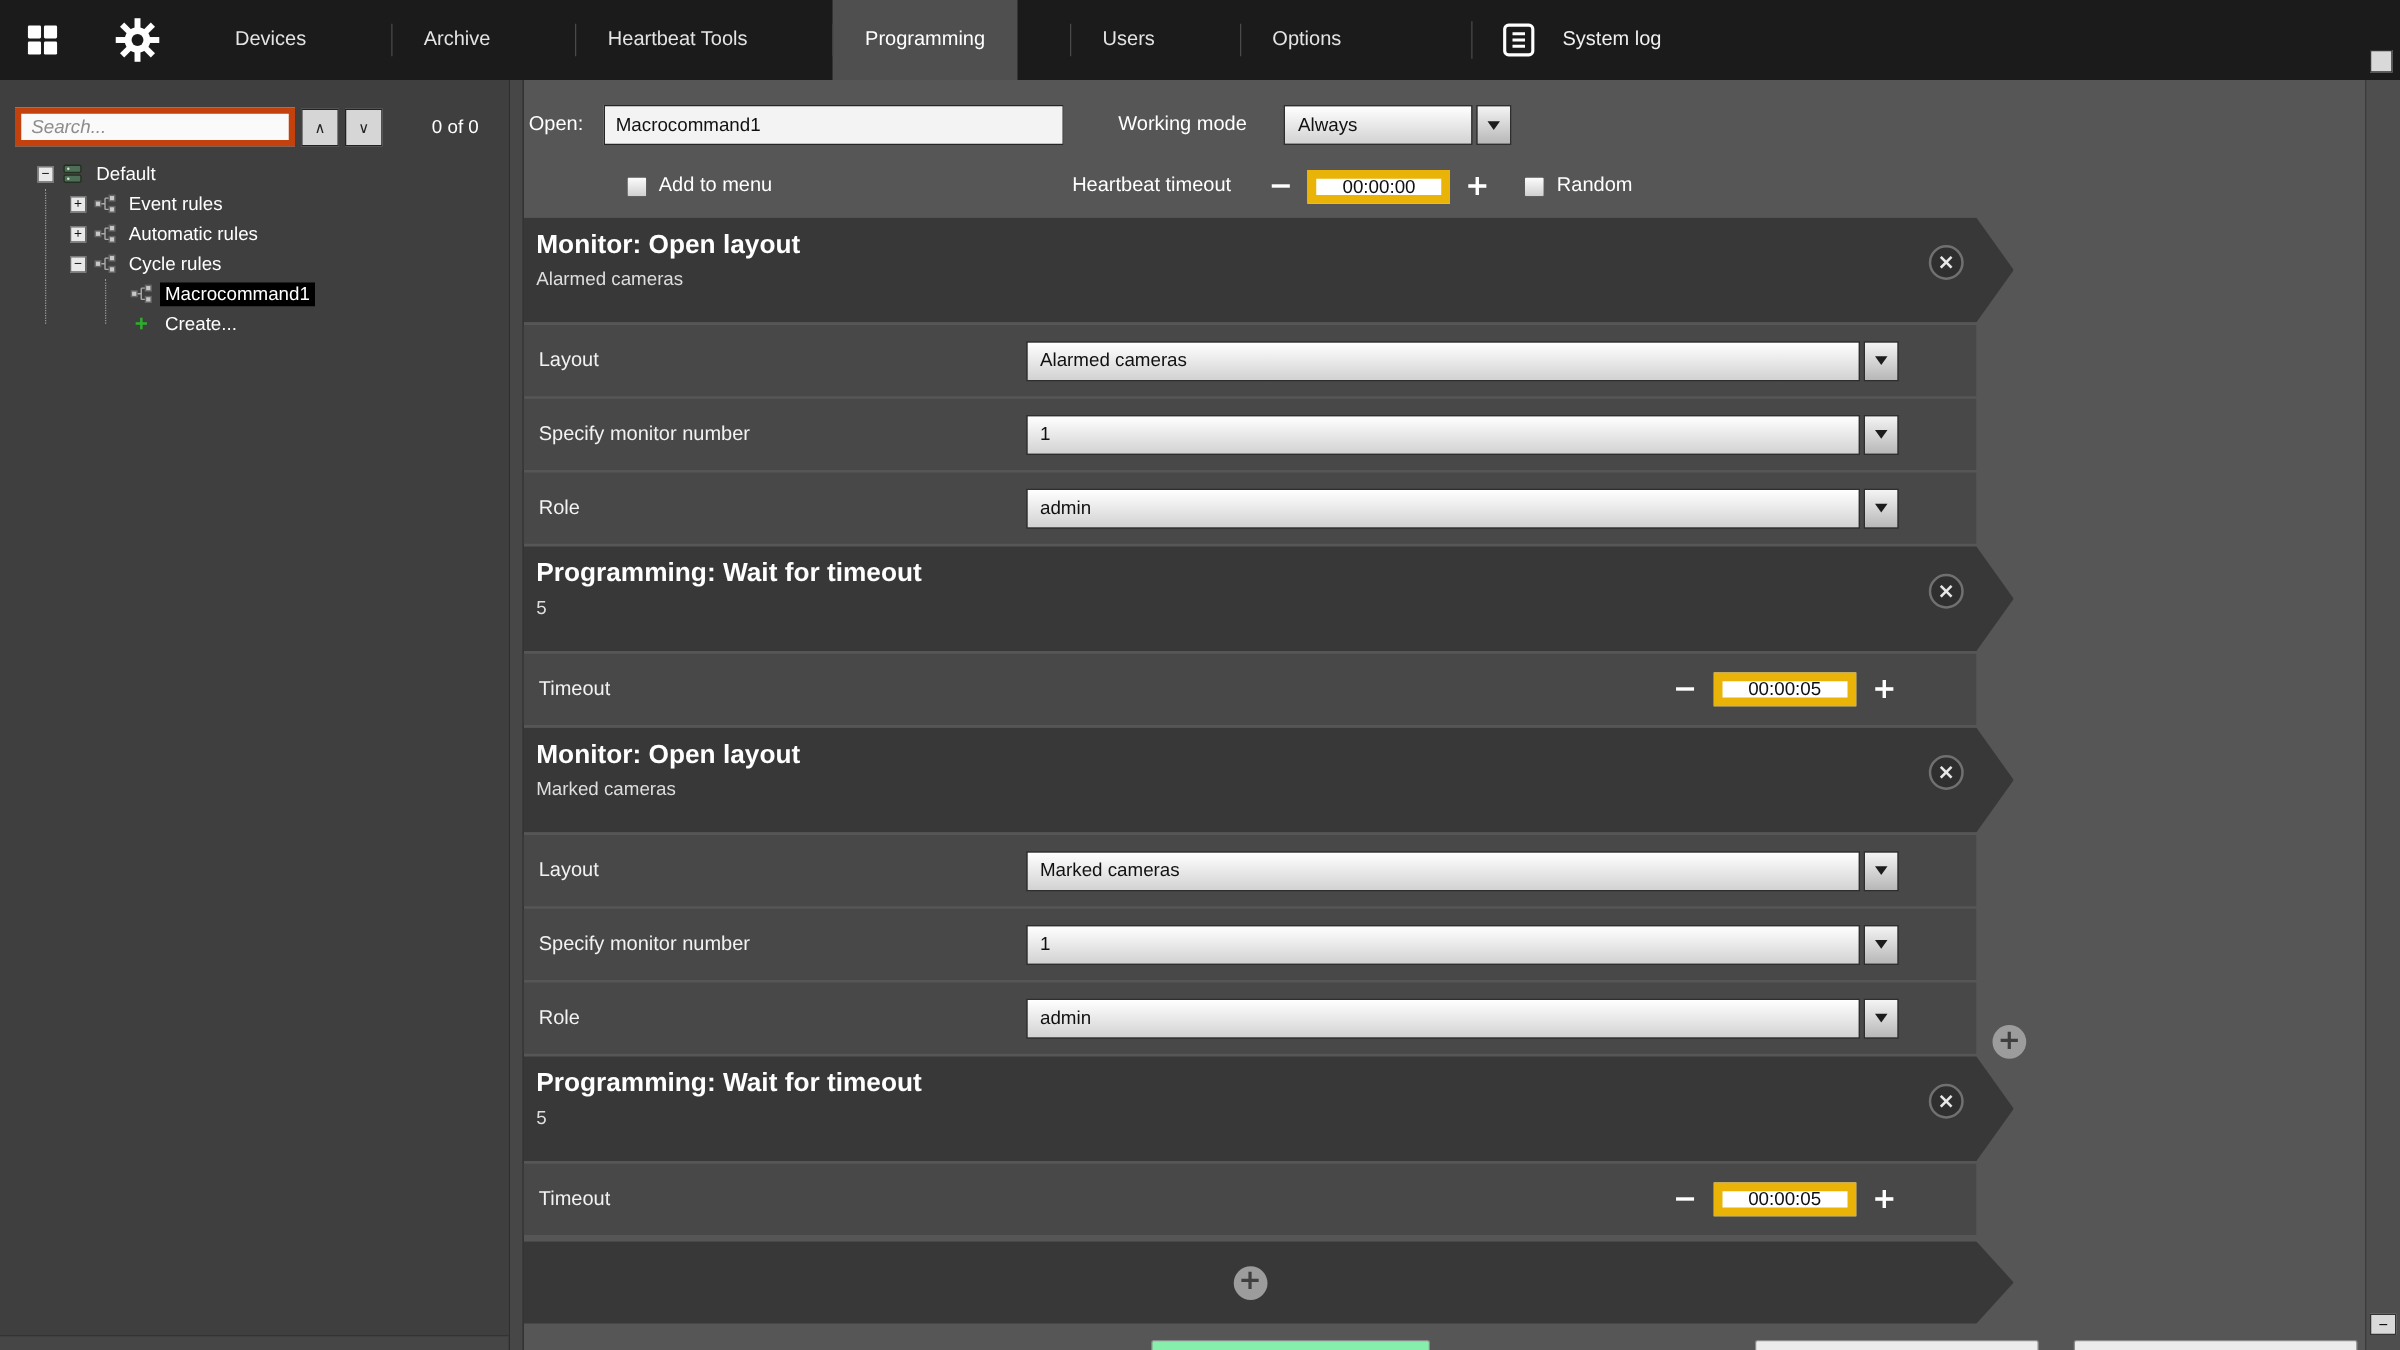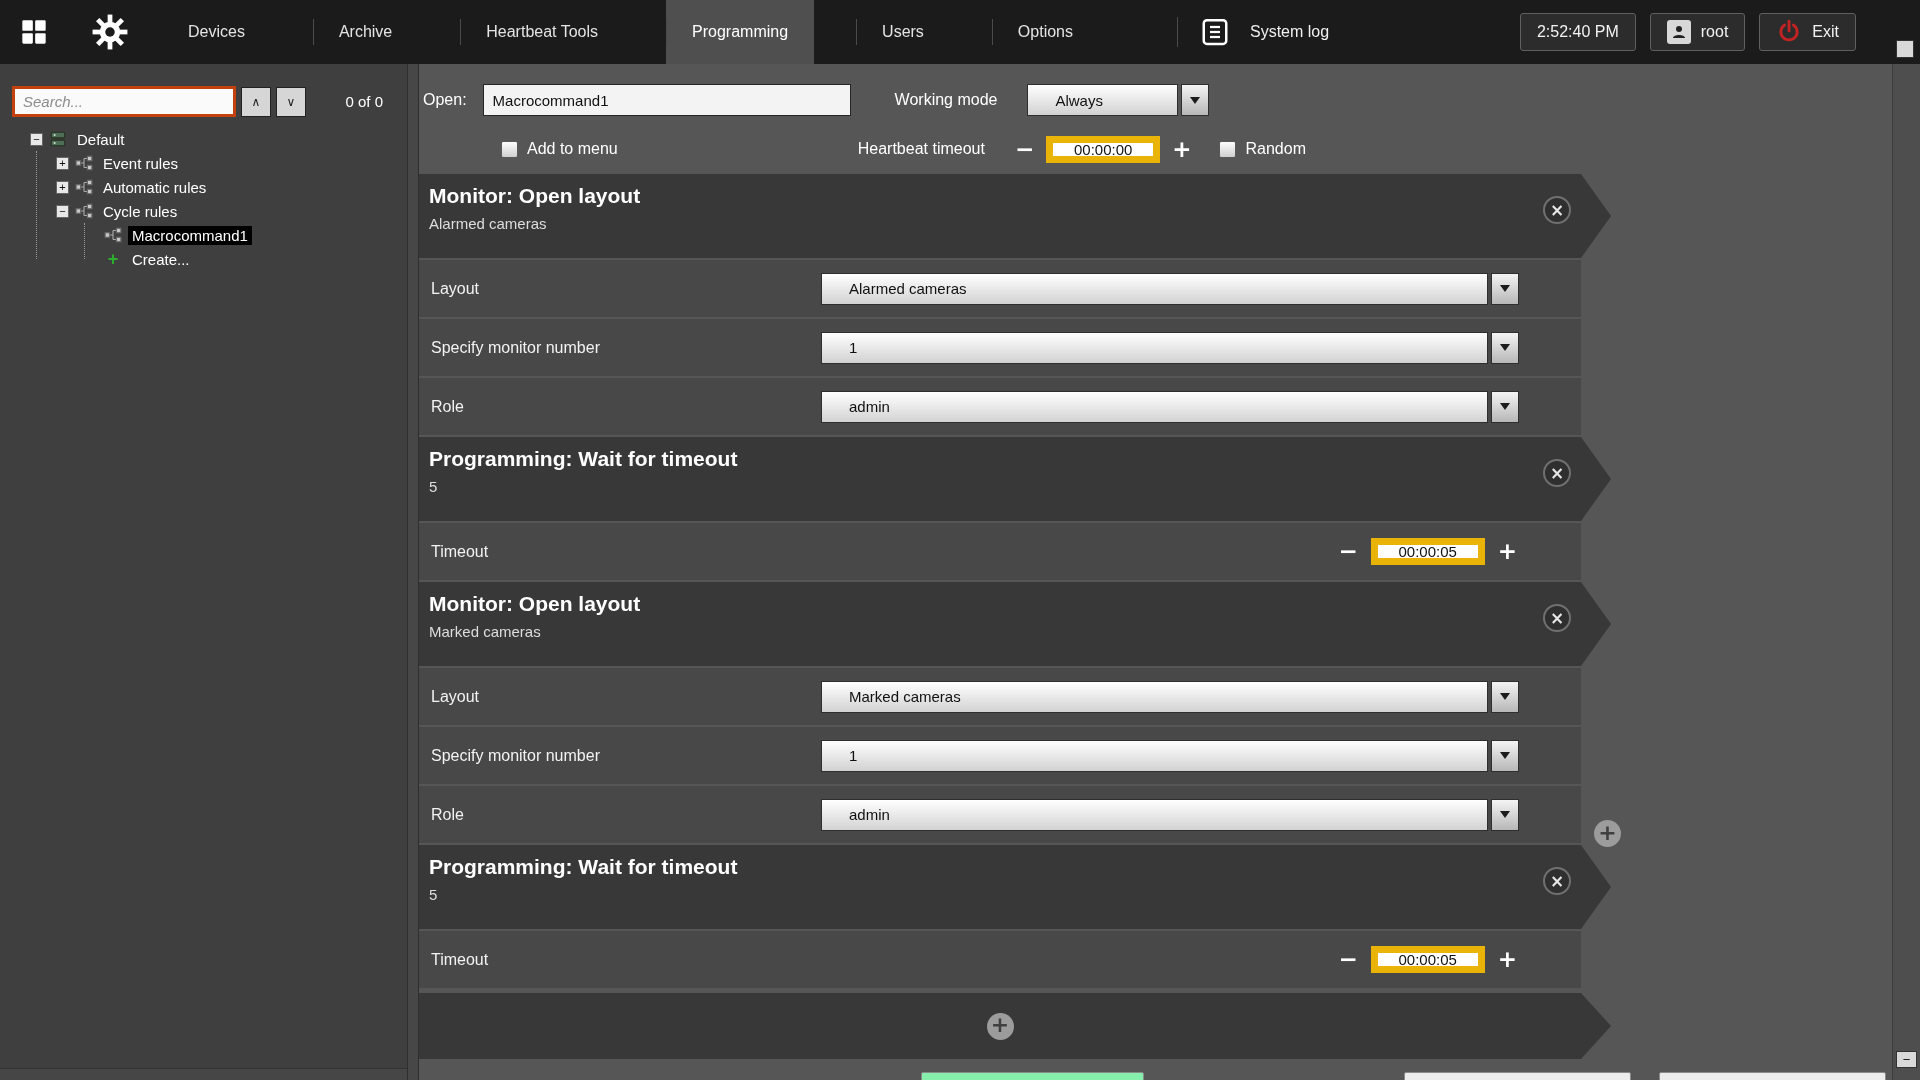--- a/index.html
+++ b/index.html
@@ -27,21 +27,21 @@
   
   .right-strip{position:absolute;top:64px;right:0;width:28px;bottom:0;background:#4e4e4e;border-left:1px solid #3b3b3b;}
   .strip-minus{position:absolute;bottom:12px;left:3px;width:21px;height:17px;background:#d9d9d9;border:1px solid #333;
     display:flex;align-items:center;justify-content:center;font-size:13px;color:#111;cursor:pointer;}
 
   
   .sidebar{position:absolute;top:64px;left:0;width:407px;bottom:0;background:#3f3f3f;color:#fff;}
   .splitter{position:absolute;top:64px;left:407px;width:12px;bottom:0;background:#474747;
     border-left:1px solid #2e2e2e;border-right:1px solid #2e2e2e;cursor:col-resize;}
   .search-row{display:flex;align-items:center;margin:22px 10px 10px 12px;gap:5px;}
-  .search-input{width:224px;height:31px;background:#fafafa;border:3px solid #c2410c;font-size:15px;
+  .search-input{width:224px;height:31px;background:#fafafa;border:5px solid #c2410c;font-size:15px;
     padding:0 8px;color:#222;font-family:"Liberation Sans",sans-serif;}
   .search-input::placeholder{color:#8d8d8d;font-style:italic;}
   .nav-btn{width:30px;height:30px;background:#d6d6d6;border:1px solid #222;display:flex;align-items:center;
     justify-content:center;font-size:12px;color:#222;cursor:pointer;font-family:"DejaVu Sans",sans-serif;padding:0;}
   .counter{color:#fff;font-size:15px;margin-left:auto;padding-right:14px;}
   .tree{font-size:15px;margin-top:4px;}
   .trow{display:flex;align-items:center;height:24px;gap:6px;cursor:pointer;white-space:nowrap;}
   .expander{width:13px;height:13px;background:#e8e8e8;border:1px solid #666;color:#111;font-size:11px;
     line-height:11px;text-align:center;flex:0 0 13px;cursor:pointer;}
   .t-root{margin-left:30px;}
@@ -68,21 +68,21 @@
     border-radius:2px;cursor:pointer;flex:0 0 17px;}
   .cb-label{font-size:16px;color:#fff;margin-left:9px;}
   .hb-label{margin-left:240px;}
   .step{background:none;border:none;color:#fff;font-size:23px;font-weight:bold;line-height:1;cursor:pointer;
     font-family:"DejaVu Sans",sans-serif;padding:0;}
   .time-input{width:114px;height:27px;background:#fff;border:7px solid #eab308;text-align:center;font-size:15px;
     color:#111;font-family:"Liberation Sans",sans-serif;}
 
   .combo{display:flex;align-items:center;height:32px;cursor:pointer;}
   .combo-field{flex:1;height:32px;background:linear-gradient(#ffffff,#d2d2d2);border:1px solid #2e2e2e;
-    display:flex;align-items:center;padding:0 27px;font-size:15px;color:#111;overflow:hidden;}
+    display:flex;align-items:center;padding:0 10px;font-size:15px;color:#111;overflow:hidden;}
   .combo-btn{width:28px;height:32px;margin-left:3px;background:linear-gradient(#f4f4f4,#b7b7b7);
     border:1px solid #2e2e2e;display:flex;align-items:center;justify-content:center;cursor:pointer;flex:0 0 28px;}
   .tri{width:0;height:0;border-left:5px solid transparent;border-right:5px solid transparent;border-top:7px solid #1c1c1c;}
   .wm-combo{width:182px;margin-left:30px;}
 
   .blocks{position:relative;width:1192px;margin-top:8px;}
   .bheader{position:relative;height:84px;background:#383838;margin-bottom:2px;padding:10px 0 0 10px;
     clip-path:polygon(0 0,calc(100% - 30px) 0,100% 50%,calc(100% - 30px) 100%,0 100%);}
   .btitle{font-size:21px;font-weight:bold;color:#fff;}
   .bsub{font-size:15px;color:#dedede;margin-top:7px;}
@@ -147,41 +147,20 @@
   <div class="syslog-group">
     <div class="vdiv"></div>
     <svg width="30" height="30" viewBox="0 0 24 24">
       <rect x="3" y="2.5" width="18" height="19" rx="2.5" fill="none" stroke="#fff" stroke-width="2"></rect>
       <line x1="8" y1="8" x2="16" y2="8" stroke="#fff" stroke-width="1.8"></line>
       <line x1="8" y1="12" x2="16" y2="12" stroke="#fff" stroke-width="1.8"></line>
       <line x1="8" y1="16" x2="16" y2="16" stroke="#fff" stroke-width="1.8"></line>
     </svg>
     <span class="syslog-label">System log</span>
   </div>
-  <div class="right-group">
-    <div class="chip">
-      <span>2:52:40 PM</span>
-    </div>
-    <div class="chip">
-      <span class="user-badge">
-        <svg width="16" height="16" viewBox="0 0 16 16">
-          <circle cx="8" cy="5" r="3" fill="#222"></circle>
-            <path d="M2 14 c0-4 12-4 12 0 z" fill="#222"></path>
-        </svg>
-      </span>
-      <span>root</span>
-    </div>
-    <div class="chip">
-      <svg width="26" height="26" viewBox="0 0 24 24">
-        <path d="M8 5.5 A7.5 7.5 0 1 0 16 5.5" fill="none" stroke="#c42323" stroke-width="2.6" stroke-linecap="round"></path>
-        <line x1="12" y1="2" x2="12" y2="11" stroke="#c42323" stroke-width="2.6" stroke-linecap="round"></line>
-      </svg>
-      <span>Exit</span>
-    </div>
-  </div>
   <div class="corner-btn"></div>
 </div>
 
 <div class="right-strip">
   <div class="strip-minus">−</div>
 </div>
 
 <div class="sidebar">
   <div class="search-row">
     <input class="search-input" placeholder="Search..." style="">

